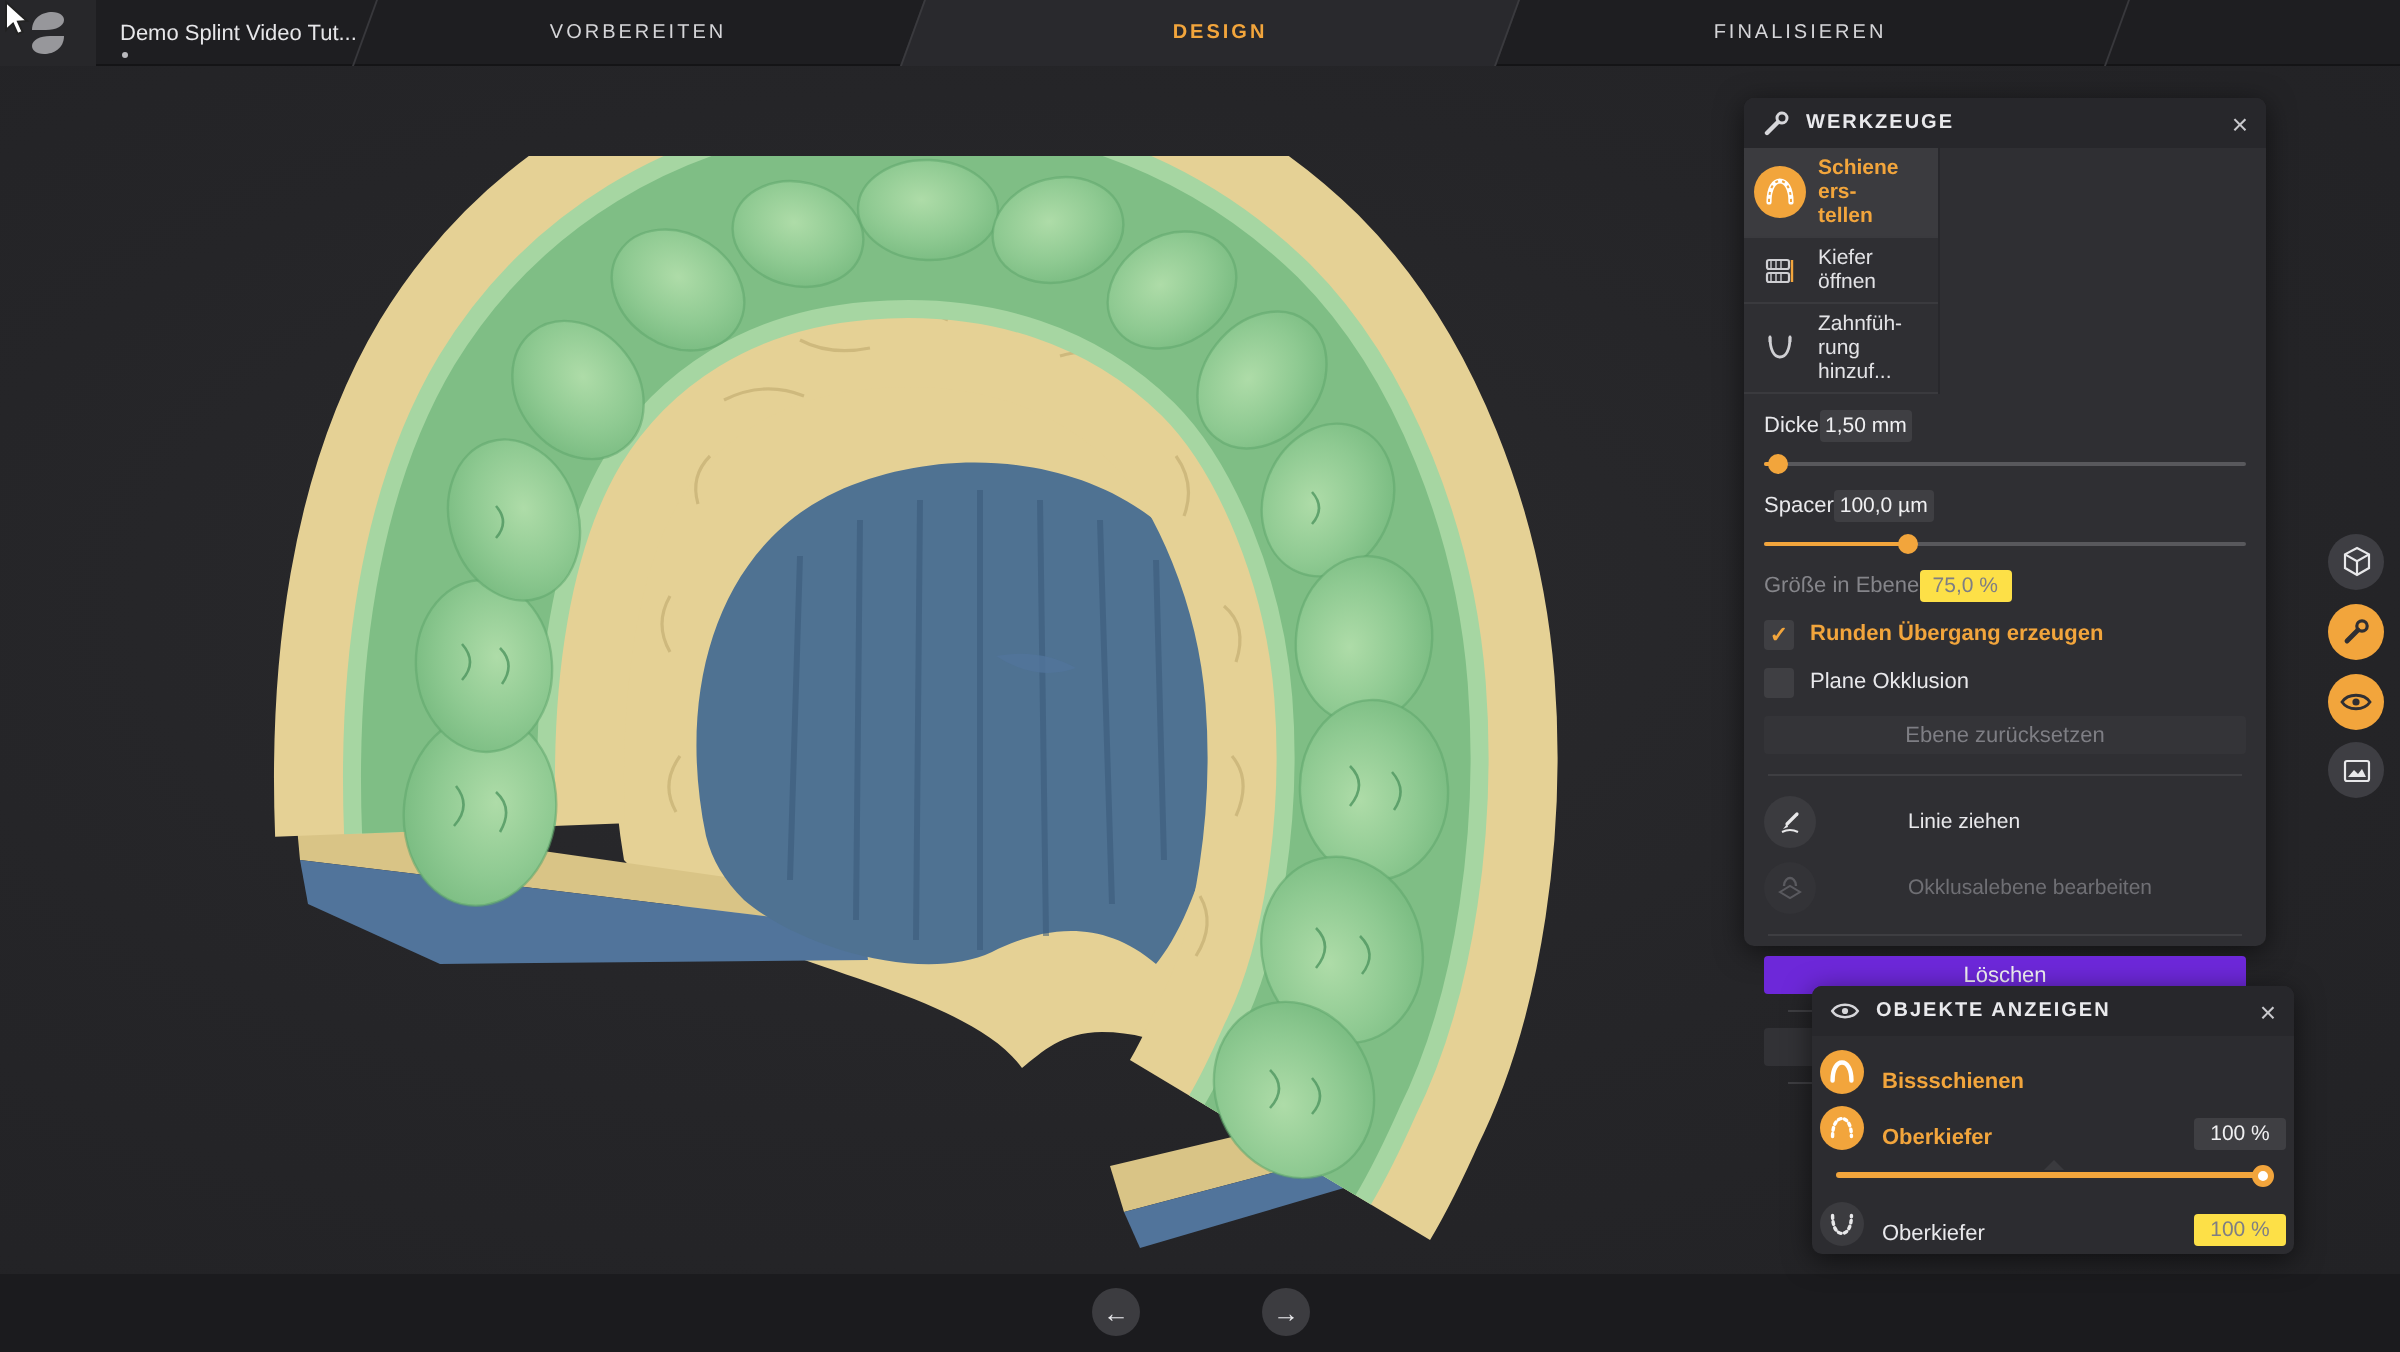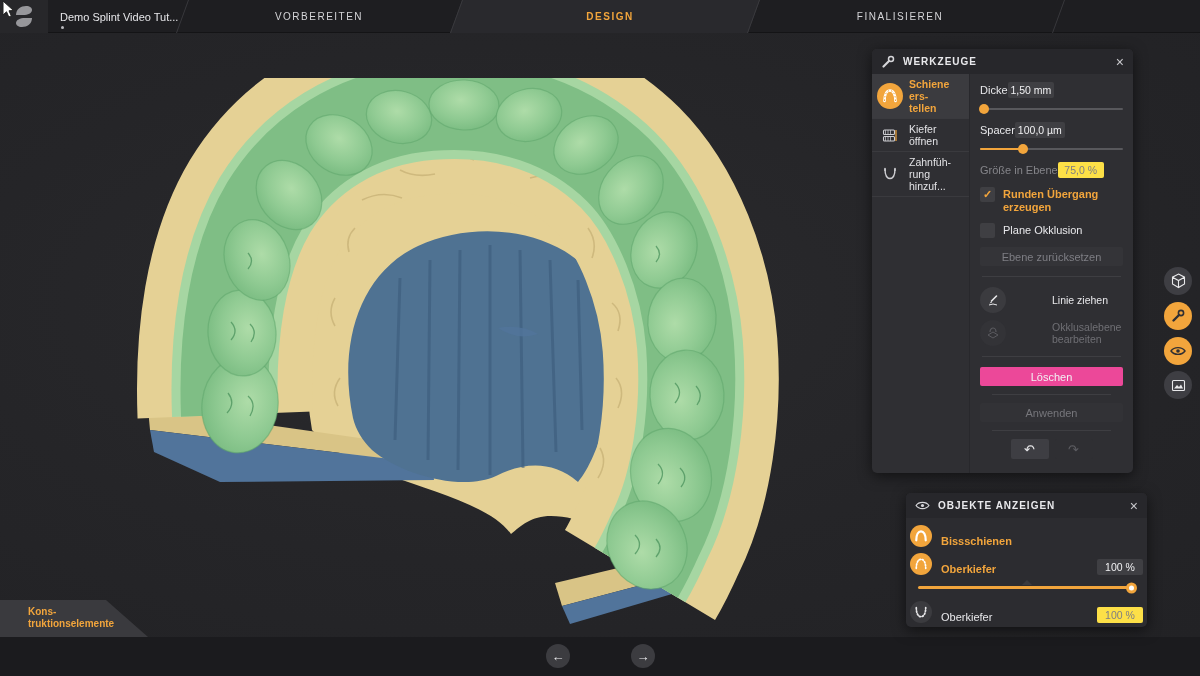--- a/index.html
+++ b/index.html
@@ -33,21 +33,21 @@
   .fab.gray { background:#3e3e43; }
   .fab.orange { background:#F2A53C; }
 
   
   .panel { position:absolute; background:#2f2f33; border-radius:5px; box-shadow:0 3px 14px rgba(0,0,0,.55); z-index:50; }
   .panel-header { height:25px; background:#27272b; border-radius:5px 5px 0 0; display:flex; align-items:center; padding:0 9px; gap:8px; }
   .panel-title { color:#e9e9ec; font-size:10px; font-weight:bold; letter-spacing:1px; flex:1; }
   .panel-close { color:#c9c9cd; font-size:14px; line-height:1; cursor:default; }
 
   .werkzeuge { left:872px; top:49px; width:261px; height:424px; }
-  .wz-body { display:flex; height:399px; }
+  .wz-body { display:flex; height:399px;flex-direction:column; }
   .wz-side { width:98px; border-right:1px solid #28282c; }
   .wz-item { display:flex; align-items:center; gap:6px; padding:4px 5px; border-bottom:1px solid #3a3a3e; min-height:30px; color:#e3e3e6; font-size:10.5px; line-height:12px; }
   .wz-item.active { background:#3b3b3f; color:#F2A53C; font-weight:bold; }
   .icon-circle { width:26px; height:26px; border-radius:50%; display:flex; align-items:center; justify-content:center; flex:none; }
   .icon-circle.orange { background:#F2A53C; }
   .icon-circle.dim { background:#3b3b3f; }
   .icon-circle.off { background:#333337; }
   .icon-plain { width:26px; display:flex; align-items:center; justify-content:center; flex:none; }
 
   .wz-content { flex:1; padding:8px 10px 0 10px; }
@@ -58,21 +58,21 @@
   .value-box.dis { background:#fde047; color:#7e7e84; }
   .track { position:relative; height:2px; background:#58585c; margin:10px 0 12px 0; border-radius:1px; }
   .track .fill { position:absolute; left:0; top:0; height:2px; background:#F2A53C; border-radius:1px; }
   .track .knob { position:absolute; top:50%; width:10px; height:10px; border-radius:50%; background:#F2A53C; transform:translate(-50%,-50%); }
   .check-row { display:flex; gap:8px; margin-top:9px; align-items:flex-start; }
   .checkbox { width:15px; height:15px; border-radius:2px; background:#3f3f43; flex:none; display:flex; align-items:center; justify-content:center; color:#F2A53C; font-size:11px; font-weight:bold; }
   .check-label { font-size:11px; line-height:13px; color:#e8e8eb; padding-top:1px; }
   .check-label.on { color:#F2A53C; font-weight:bold; }
   .btn { height:19px; border-radius:2px; display:flex; align-items:center; justify-content:center; font-size:11px; }
   .btn.ghost { margin-top:9px; background:#343438; color:#7e7e84; }
-  .btn.solid { background:#ec4899; color:#f2f2f4; }
+  .btn.solid { background:#6d28d9; color:#f2f2f4; }
   .btn.dis { background:#323236; color:#76767b; }
   .divider { height:1px; background:#3e3e42; margin:10px 2px; }
   .tool-row { display:flex; align-items:center; gap:10px; margin:7px 0; }
   .tool-label { font-size:10.5px; color:#e8e8eb;margin-left:36px; }
   .tool-label.on { color:#F2A53C; font-weight:bold; }
   .tool-label.off { color:#6f6f74; }
   .undo-row { display:flex; gap:6px; justify-content:center; margin-top:8px; }
   .mini-btn { width:38px; height:20px; border-radius:2px; display:flex; align-items:center; justify-content:center; font-size:13px; }
   .mini-btn.en { background:#3e3e43; color:#e8e8ea; }
   .mini-btn.dis { background:#2f2f33; color:#5c5c61; }
@@ -171,24 +171,20 @@
         <path d="M128,315 q8,10 -1,20 M148,318 q9,8 2,20"></path>
         <path d="M131,244 q8,9 0,18 M150,246 q8,8 1,18"></path>
         <path d="M575,305 q9,9 0,20 M596,308 q8,9 1,19"></path>
         <path d="M558,386 q9,9 0,20 M580,390 q9,9 1,19"></path>
         <path d="M535,457 q9,9 0,19 M556,461 q8,9 0,18"></path>
         <path d="M148,175 q7,8 0,16"></path>
           <path d="M556,168 q7,8 0,16"></path>
       </g>
     </svg>
 
-    <div class="construction-tab">
-      <div>Kons-</div>
-      <div>truktionselemente</div>
-    </div>
   </div>
 
   <div class="topbar">
     <div class="logo-tile">
       <svg width="22" height="24" viewBox="0 0 22 24">
         <path d="M3 10 C3 4 8 1 13 1 C17 1 19 3 19 5 C19 8 15 10 10 10 Z" fill="#97979b"></path>
         <path d="M19 13 C19 19 14 22 9 22 C5 22 3 20 3 18 C3 15 7 13 12 13 Z" fill="#97979b"></path>
       </svg>
     </div>
     <div class="doc-tab">

